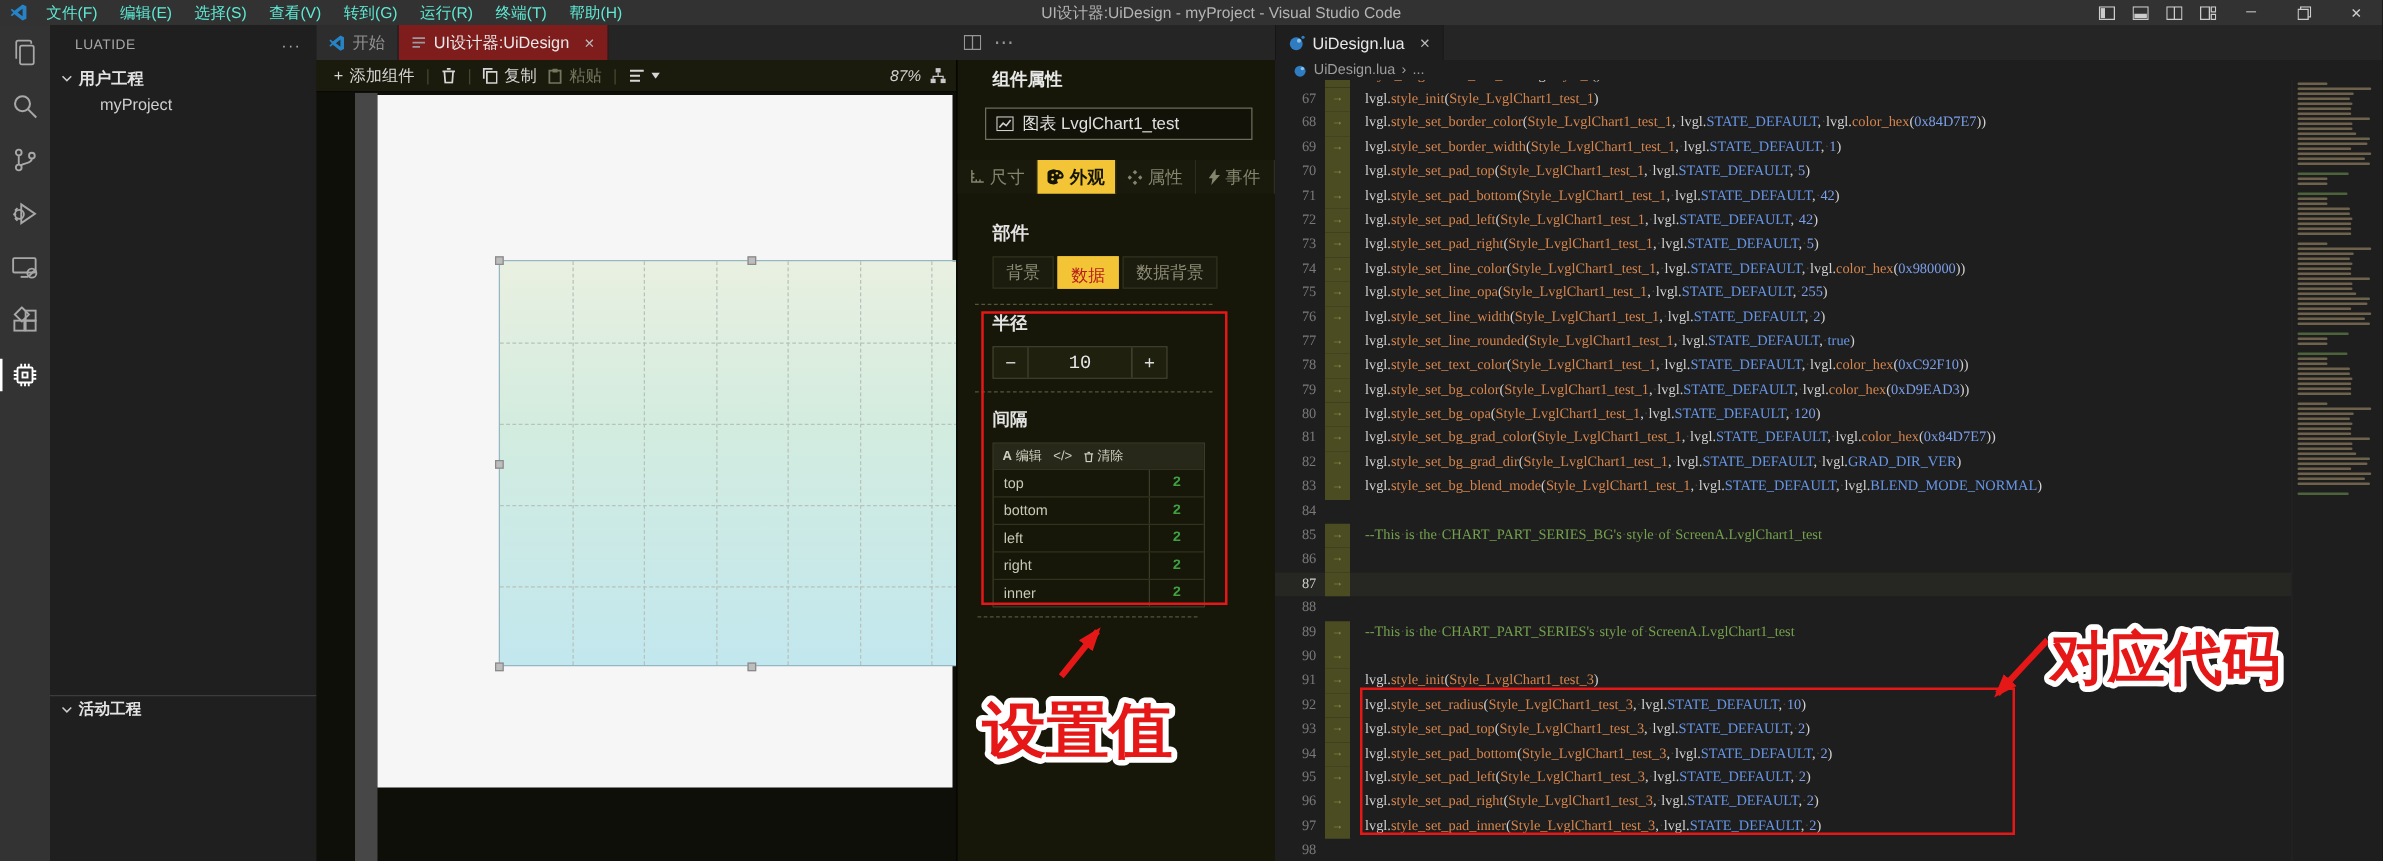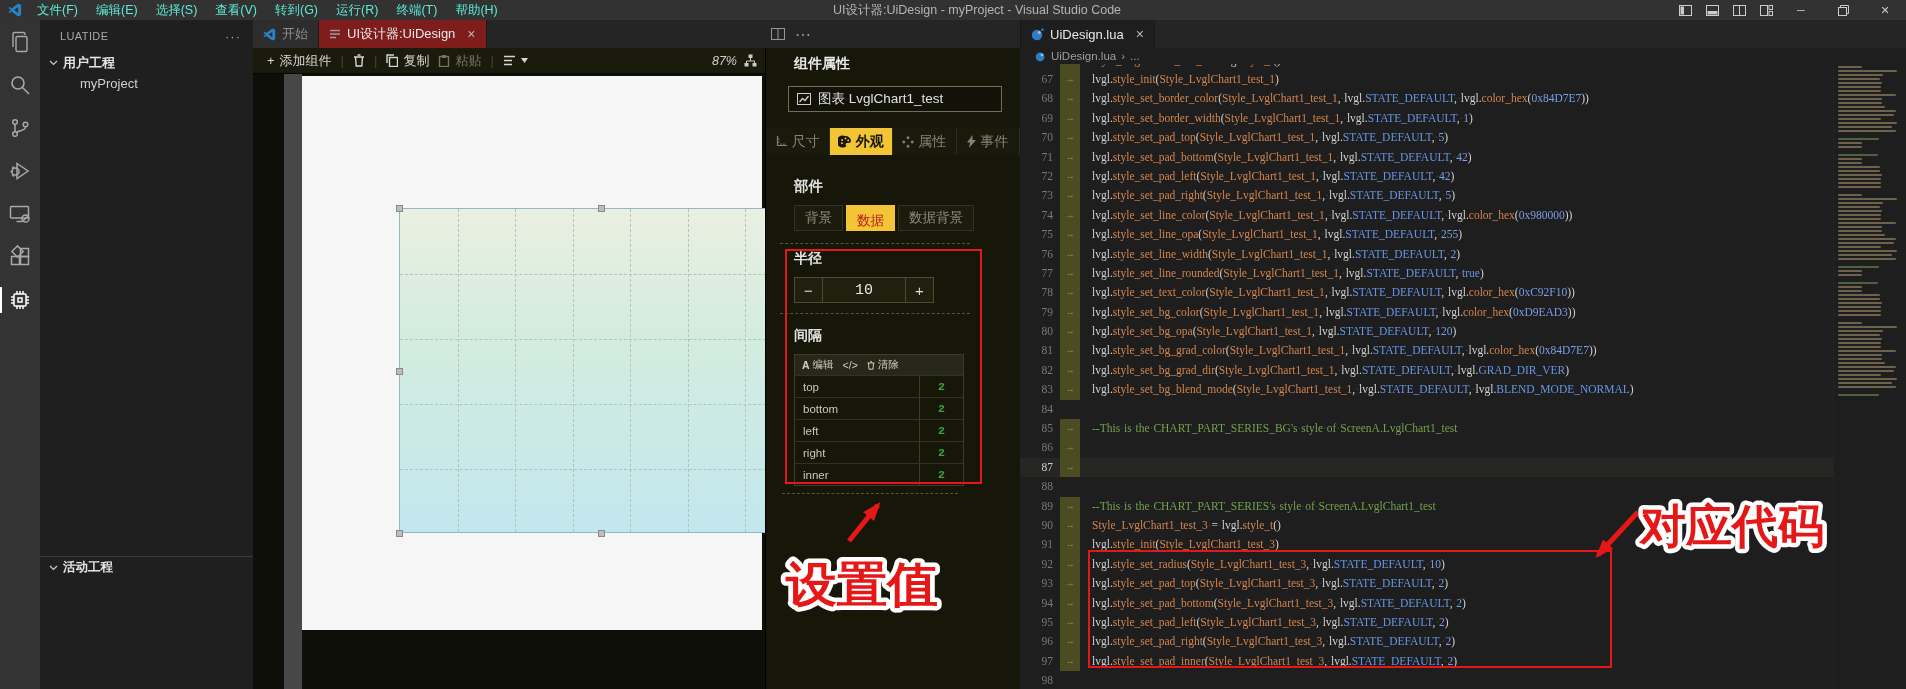--- a/index.html
+++ b/index.html
@@ -485,21 +485,21 @@
       <div class="cl-row"><span class="cl-num">80</span><span class="cl-bar">→</span><span class="cl-code"><span>lvgl.</span><span class="tk-f">style_set_bg_opa</span><span>(</span><span class="tk-v">Style_LvglChart1_test_1</span><span>,</span><span class="ws">·</span><span>lvgl.</span><span class="tk-c">STATE_DEFAULT</span><span>,</span><span class="ws">·</span><span class="tk-n">120</span><span>)</span></span></div>
       <div class="cl-row"><span class="cl-num">81</span><span class="cl-bar">→</span><span class="cl-code"><span>lvgl.</span><span class="tk-f">style_set_bg_grad_color</span><span>(</span><span class="tk-v">Style_LvglChart1_test_1</span><span>,</span><span class="ws">·</span><span>lvgl.</span><span class="tk-c">STATE_DEFAULT</span><span>,</span><span class="ws">·</span><span>lvgl.</span><span class="tk-f">color_hex</span><span>(</span><span class="tk-n">0x84D7E7</span><span>))</span></span></div>
       <div class="cl-row"><span class="cl-num">82</span><span class="cl-bar">→</span><span class="cl-code"><span>lvgl.</span><span class="tk-f">style_set_bg_grad_dir</span><span>(</span><span class="tk-v">Style_LvglChart1_test_1</span><span>,</span><span class="ws">·</span><span>lvgl.</span><span class="tk-c">STATE_DEFAULT</span><span>,</span><span class="ws">·</span><span>lvgl.</span><span class="tk-c">GRAD_DIR_VER</span><span>)</span></span></div>
       <div class="cl-row"><span class="cl-num">83</span><span class="cl-bar">→</span><span class="cl-code"><span>lvgl.</span><span class="tk-f">style_set_bg_blend_mode</span><span>(</span><span class="tk-v">Style_LvglChart1_test_1</span><span>,</span><span class="ws">·</span><span>lvgl.</span><span class="tk-c">STATE_DEFAULT</span><span>,</span><span class="ws">·</span><span>lvgl.</span><span class="tk-c">BLEND_MODE_NORMAL</span><span>)</span></span></div>
       <div class="cl-row"><span class="cl-num">84</span><span class="cl-bar empty"></span><span class="cl-code"></span></div>
       <div class="cl-row"><span class="cl-num">85</span><span class="cl-bar">→</span><span class="cl-code"><span class="tk-cm">--This</span><span class="ws">·</span><span class="tk-cm">is</span><span class="ws">·</span><span class="tk-cm">the</span><span class="ws">·</span><span class="tk-cm">CHART_PART_SERIES_BG's</span><span class="ws">·</span><span class="tk-cm">style</span><span class="ws">·</span><span class="tk-cm">of</span><span class="ws">·</span><span class="tk-cm">ScreenA.LvglChart1_test</span></span></div>
       <div class="cl-row"><span class="cl-num">86</span><span class="cl-bar">→</span></div>
       <div class="cl-row cur"><span class="cl-num">87</span><span class="cl-bar">→</span></div>
       <div class="cl-row"><span class="cl-num">88</span><span class="cl-bar empty"></span><span class="cl-code"></span></div>
       <div class="cl-row"><span class="cl-num">89</span><span class="cl-bar">→</span><span class="cl-code"><span class="tk-cm">--This</span><span class="ws">·</span><span class="tk-cm">is</span><span class="ws">·</span><span class="tk-cm">the</span><span class="ws">·</span><span class="tk-cm">CHART_PART_SERIES's</span><span class="ws">·</span><span class="tk-cm">style</span><span class="ws">·</span><span class="tk-cm">of</span><span class="ws">·</span><span class="tk-cm">ScreenA.LvglChart1_test</span></span></div>
-      <div class="cl-row"><span class="cl-num">90</span><span class="cl-bar">→</span><span class="cl-code"><span class="tk-v">Style_LvglChart1_test_3</span><span class="ws">·</span><span>=</span><span class="ws">·</span><span>lvgl.</span><span class="tk-f">style_t</span><span>()</span></span></div>
+      <div class="cl-row"><span class="cl-num">90</span><span class="cl-bar">→</span></div>
       <div class="cl-row"><span class="cl-num">91</span><span class="cl-bar">→</span><span class="cl-code"><span>lvgl.</span><span class="tk-f">style_init</span><span>(</span><span class="tk-v">Style_LvglChart1_test_3</span><span>)</span></span></div>
       <div class="cl-row"><span class="cl-num">92</span><span class="cl-bar">→</span><span class="cl-code"><span>lvgl.</span><span class="tk-f">style_set_radius</span><span>(</span><span class="tk-v">Style_LvglChart1_test_3</span><span>,</span><span class="ws">·</span><span>lvgl.</span><span class="tk-c">STATE_DEFAULT</span><span>,</span><span class="ws">·</span><span class="tk-n">10</span><span>)</span></span></div>
       <div class="cl-row"><span class="cl-num">93</span><span class="cl-bar">→</span><span class="cl-code"><span>lvgl.</span><span class="tk-f">style_set_pad_top</span><span>(</span><span class="tk-v">Style_LvglChart1_test_3</span><span>,</span><span class="ws">·</span><span>lvgl.</span><span class="tk-c">STATE_DEFAULT</span><span>,</span><span class="ws">·</span><span class="tk-n">2</span><span>)</span></span></div>
       <div class="cl-row"><span class="cl-num">94</span><span class="cl-bar">→</span><span class="cl-code"><span>lvgl.</span><span class="tk-f">style_set_pad_bottom</span><span>(</span><span class="tk-v">Style_LvglChart1_test_3</span><span>,</span><span class="ws">·</span><span>lvgl.</span><span class="tk-c">STATE_DEFAULT</span><span>,</span><span class="ws">·</span><span class="tk-n">2</span><span>)</span></span></div>
       <div class="cl-row"><span class="cl-num">95</span><span class="cl-bar">→</span><span class="cl-code"><span>lvgl.</span><span class="tk-f">style_set_pad_left</span><span>(</span><span class="tk-v">Style_LvglChart1_test_3</span><span>,</span><span class="ws">·</span><span>lvgl.</span><span class="tk-c">STATE_DEFAULT</span><span>,</span><span class="ws">·</span><span class="tk-n">2</span><span>)</span></span></div>
       <div class="cl-row"><span class="cl-num">96</span><span class="cl-bar">→</span><span class="cl-code"><span>lvgl.</span><span class="tk-f">style_set_pad_right</span><span>(</span><span class="tk-v">Style_LvglChart1_test_3</span><span>,</span><span class="ws">·</span><span>lvgl.</span><span class="tk-c">STATE_DEFAULT</span><span>,</span><span class="ws">·</span><span class="tk-n">2</span><span>)</span></span></div>
       <div class="cl-row"><span class="cl-num">97</span><span class="cl-bar">→</span><span class="cl-code"><span>lvgl.</span><span class="tk-f">style_set_pad_inner</span><span>(</span><span class="tk-v">Style_LvglChart1_test_3</span><span>,</span><span class="ws">·</span><span>lvgl.</span><span class="tk-c">STATE_DEFAULT</span><span>,</span><span class="ws">·</span><span class="tk-n">2</span><span>)</span></span></div>
       <div class="cl-row"><span class="cl-num">98</span><span class="cl-bar empty"></span><span class="cl-code"></span></div>
     </div>
 

